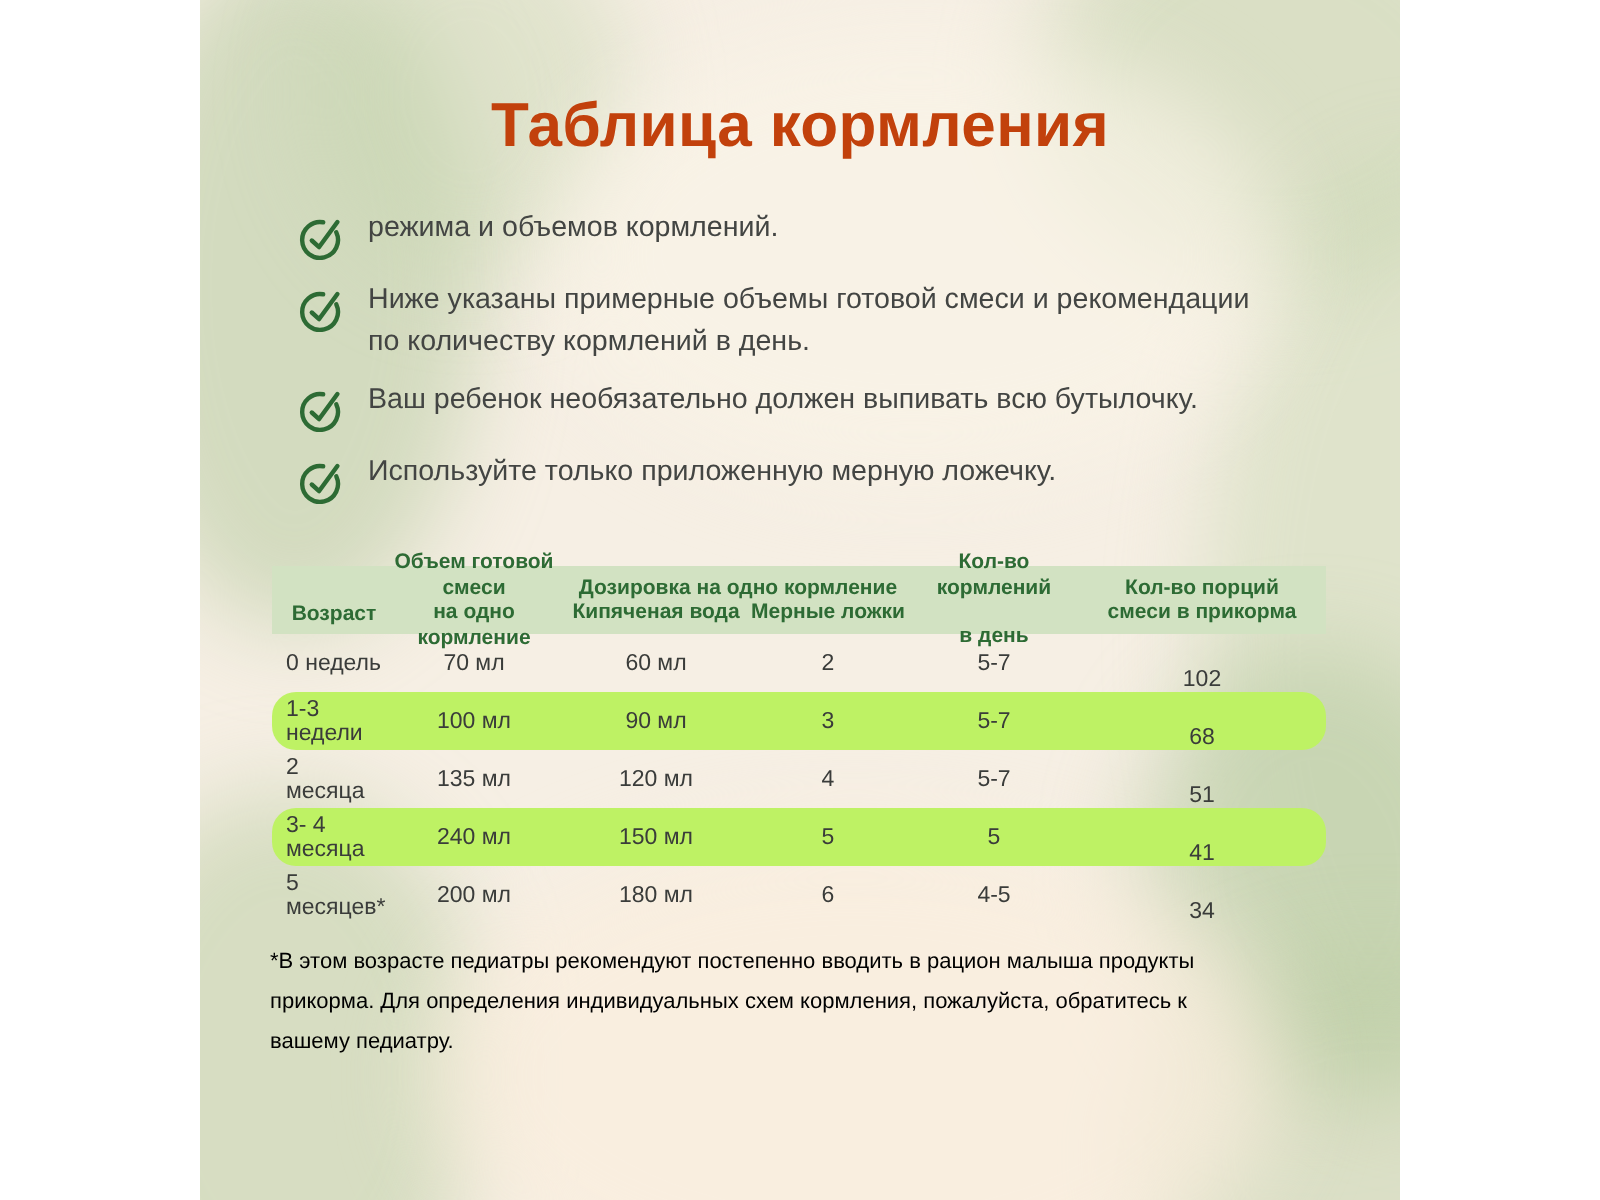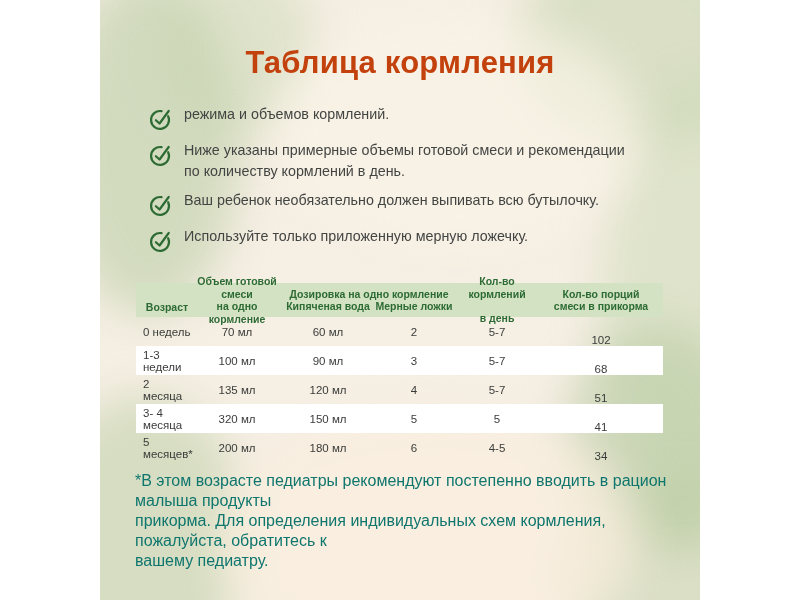--- a/index.html
+++ b/index.html
@@ -42,30 +42,30 @@
   .th-age { width:55px; text-align:center; padding-left:7px;margin-top:14px; }
   .th-volume { width:92px; }
   .th-dosage-group { width:172px; }
   .th-dosage-top { width:100%; }
   .th-dosage-sub { display:flex; width:100%; }
   .th-water { width:90px; }
   .th-spoons { width:82px; }
   .th-feedings { width:84px;gap:12px; }
   .th-portions { width:124px; }
   .trow { display:flex; height:29px; align-items:center; font-size:11.5px; text-align:center; }
-  .trow.stripe { background:#ffffff; }
+  .trow.stripe { background:#bef264;border-radius:12px; }
   .td-age { width:55px; text-align:left; padding-left:7px; }
   .td-volume { width:92px; }
   .td-water { width:90px; }
   .td-spoons { width:82px; }
   .td-feedings { width:84px; }
   .td-portions { width:124px;margin-top:16px; }
 
   .footnote { position:absolute; left:35px; top:471px; width:548px; z-index:2;
-    font-size:16px; line-height:20px; color:#0f766e; }
+    font-size:11px; line-height:20px; color:#000000; }
   .footnote span { display:block; }
 </style>
 </head>
 <body>
 
 <div class="stage">
   <div class="content">
 
     <div class="blob blob-tl-streak"></div>
     <div class="blob blob-tl-top"></div>
@@ -162,21 +162,21 @@
       <div class="trow">
         <div class="td-age">2 месяца</div>
         <div class="td-volume">135 мл</div>
         <div class="td-water">120 мл</div>
         <div class="td-spoons">4</div>
         <div class="td-feedings">5-7</div>
         <div class="td-portions">51</div>
       </div>
       <div class="trow stripe">
         <div class="td-age">3- 4 месяца</div>
-        <div class="td-volume">320 мл</div>
+        <div class="td-volume">240 мл</div>
         <div class="td-water">150 мл</div>
         <div class="td-spoons">5</div>
         <div class="td-feedings">5</div>
         <div class="td-portions">41</div>
       </div>
       <div class="trow">
         <div class="td-age">5 месяцев*</div>
         <div class="td-volume">200 мл</div>
         <div class="td-water">180 мл</div>
         <div class="td-spoons">6</div>

